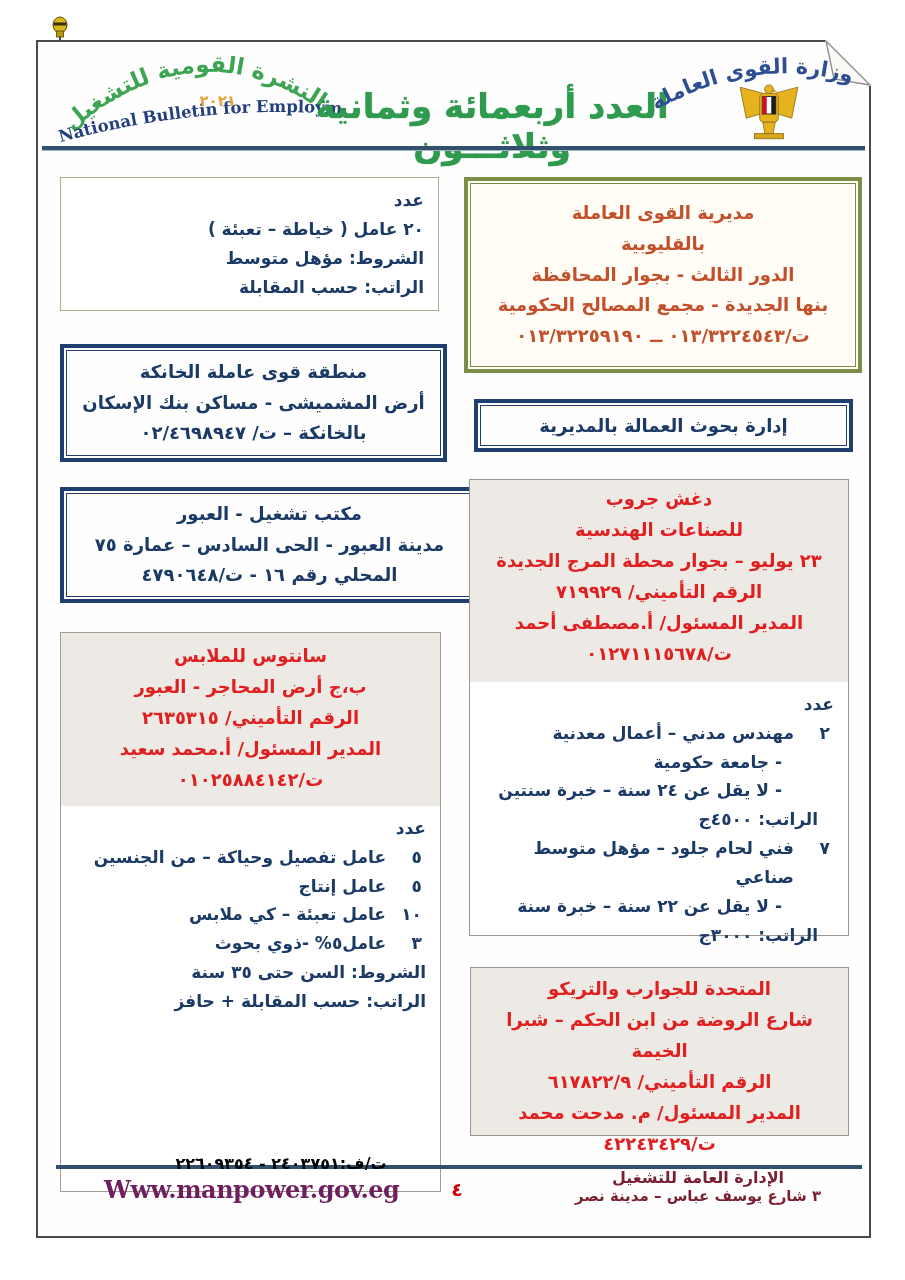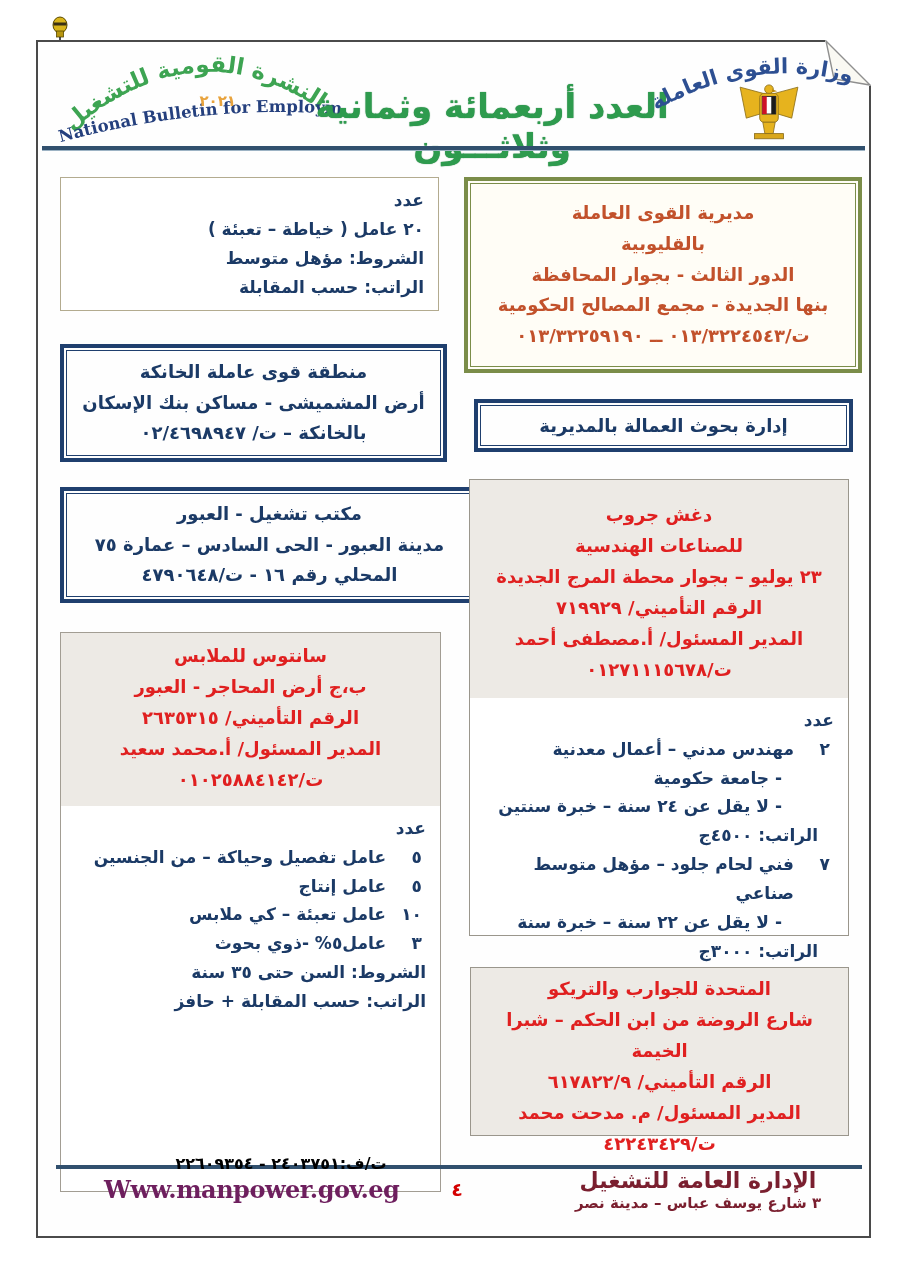--- a/index.html
+++ b/index.html
@@ -51,21 +51,21 @@
   .ftr-divider{position:absolute;left:18px;top:1123px;width:806px;height:3.5px;
                background:#31506e;}
   .website{position:absolute;left:66px;top:1133px;font-family:"DejaVu Serif",serif;
            font-size:24px;font-weight:bold;color:#6e1f5e;letter-spacing:-0.5px;}
   .phonefax{position:absolute;left:128px;top:1112px;width:230px;text-align:center;
             font-size:16px;font-weight:bold;color:#000000;direction:rtl;}
   .pagenum{position:absolute;left:404px;top:1136px;width:30px;text-align:center;
            font-size:19px;font-weight:bold;color:#d40000;}
   .dept{position:absolute;left:500px;top:1126px;width:320px;text-align:center;
         color:#7a1f2f;direction:rtl;}
-  .dept .t{font-size:22px;font-weight:bold;line-height:1.2;}
+  .dept .t{font-size:16px;font-weight:bold;line-height:1.2;}
   .dept .a{font-size:15px;font-weight:bold;}
 </style>
 </head>
 <body>
 
 <div class="canvas">
 
   <svg class="abs" style="left:48px;top:16px;" width="24" height="46">
     <ellipse cx="12" cy="9" rx="7" ry="8" fill="#d9b41a" stroke="#5a4a00" stroke-width="1"></ellipse>
     <rect x="5.5" y="6.5" width="13" height="3" fill="#3a3014"></rect>
@@ -188,21 +188,21 @@
       </div>
     </div>
 
     <div class="dbl dbl-navy" style="left:436px;top:357px;width:371px;height:45px;">
       <div class="inner rtl ctr navy" style="font-size:18px;font-weight:bold;">
         <div>إدارة بحوث العمالة بالمديرية</div>
       </div>
     </div>
 
     <div class="thinbox" style="left:431px;top:437px;width:378px;height:455px;border-color:#9a968c;">
-      <div class="graybg rtl ctr red line18" style="padding:20px 6px 12px 6px;">
+      <div class="graybg rtl ctr red line18" style="padding:4px 6px 12px 6px;">
         <div>دغش جروب</div>
         <div>للصناعات الهندسية</div>
         <div>٢٣ يوليو – بجوار محطة المرج الجديدة</div>
         <div>الرقم التأميني/ ٧١٩٩٢٩</div>
         <div>المدير المسئول/ أ.مصطفى أحمد</div>
         <div>ت/٠١٢٧١١١٥٦٧٨</div>
       </div>
       <div class="vac-body rtl navy line17">
         <div>عدد</div>
         <div class="job-row">

